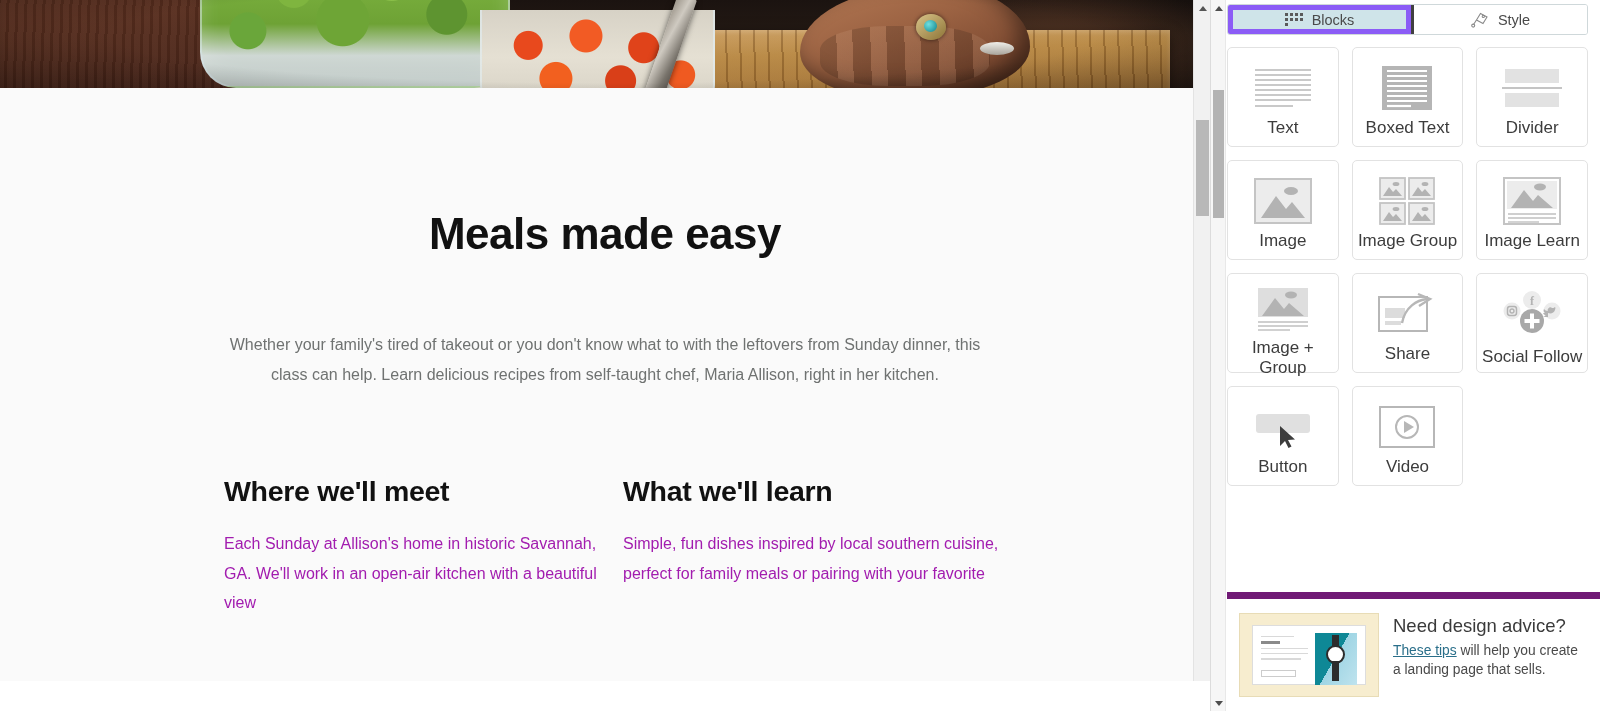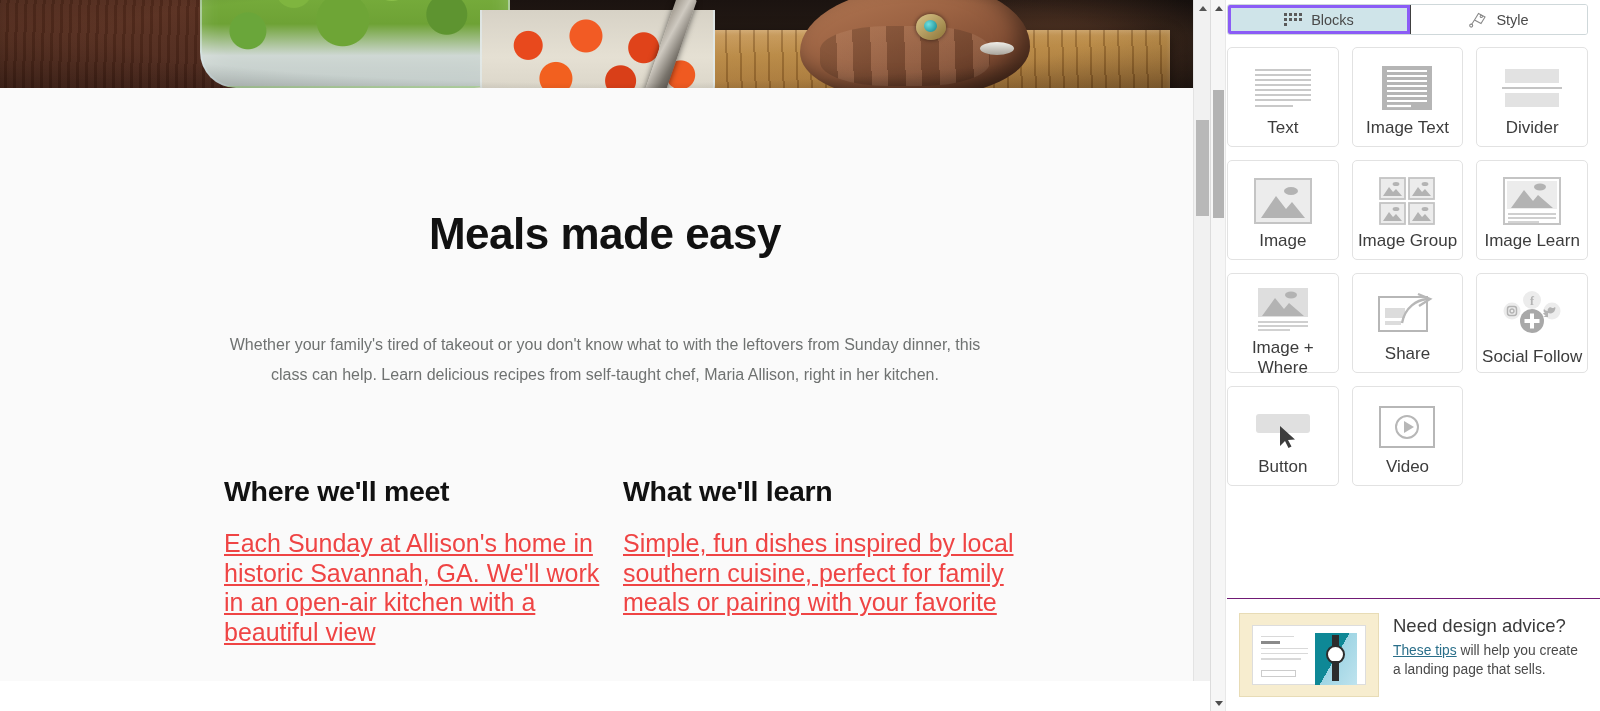--- a/index.html
+++ b/index.html
@@ -145,24 +145,23 @@
   .col { width: 396px; }
   .col.second { width: 396px; }
   .col h3 {
     font-size: 28.5px;
     font-weight: 700;
     color: #111;
     letter-spacing: -0.3px;
     margin-bottom: 21px;
   }
   .col p {
-    font-size: 25px;
+    font-size: 16px;
     line-height: 29.5px;
-    color: #ef4444;
-    text-decoration: underline;
+    color: #a21caf;
   }
 
   
   .canvas-scrollbar {
     position: absolute; right: 0; top: 0; width: 17px; height: 711px;
     background: #f1f1f1; border-left: 1px solid #e3e3e3;
   }
   .sb-arrow {
     position: absolute; left: 0; width: 17px; height: 17px;
     display: flex; align-items: center; justify-content: center;
@@ -214,24 +213,24 @@
   }
   .tab {
     flex: 1;
     display: flex; align-items: center; justify-content: center;
     gap: 9px;
     font-size: 14.5px;
     color: #4a4a4a;
     background: #fff;
     cursor: pointer;
   }
-  .tab + .tab { border-left: 1px solid #404040; text-align: right; }
+  .tab + .tab { border-left: 3px solid #404040; text-align: right; }
   .tab.active {
     background: #cfe4e9;
-    border: 4px solid #8b5cf6;
+    border: 6px solid #8b5cf6;
     margin: -1px;
     border-radius: 3px 0 0 3px;
     justify-content: center;
   }
   .dots-icon {
     display: grid; grid-template-columns: repeat(4, 3px); gap: 2px;
   }
   .dots-icon span { width: 3px; height: 3px; background: #5a5a5a; display: block; }
   .style-icon svg { display: block; }
 
@@ -265,21 +264,21 @@
     font-size: 17px;
     color: #3c3c3c;
     margin-top: 3px;
     text-align: center;
   }
   .block.tall .block-label { margin-top: 6px; }
 
   .panel-spacer { flex: 1; }
 
   .advice {
-    border-top: 1px solid #701a75;
+    border-top: 7px solid #701a75;
     margin-left: 16px;
     padding: 14px 16px 14px 12px;
     display: flex;
     gap: 14px;
     align-items: flex-start;
     background: #fff;
   }
   .advice-thumb {
     width: 140px; height: 84px;
     background: #f7edcf;
@@ -438,21 +437,21 @@
                   <line x1="6" y1="11" x2="46" y2="11"></line>
                 <line x1="6" y1="16" x2="46" y2="16"></line>
                   <line x1="6" y1="21" x2="46" y2="21"></line>
                 <line x1="6" y1="26" x2="46" y2="26"></line>
                   <line x1="6" y1="31" x2="46" y2="31"></line>
                 <line x1="6" y1="36" x2="46" y2="36"></line>
                   <line x1="6" y1="41" x2="30" y2="41"></line>
               </g>
             </svg>
           </div>
-          <div class="block-label">Image Text</div>
+          <div class="block-label">Boxed Text</div>
         </div>
 
         <div class="block">
           <div class="block-icon">
             <svg width="60" height="44" viewBox="0 0 60 44">
               <rect x="3" y="3" width="54" height="14" fill="#e2e2e2"></rect>
               <line x1="0" y1="22" x2="60" y2="22" stroke="#b0b0b0" stroke-width="1.6"></line>
               <rect x="3" y="27" width="54" height="14" fill="#e2e2e2"></rect>
             </svg>
           </div>
@@ -521,21 +520,21 @@
               <rect x="4" y="1" width="50" height="29" fill="#dedede"></rect>
               <path d="M8 29 L21 11 L30 22 L35 16 L50 29 Z" fill="#b3b3b3"></path>
               <ellipse cx="37" cy="8" rx="6" ry="3.4" fill="#b3b3b3"></ellipse>
               <g stroke="#cfcfcf" stroke-width="1.9">
                 <line x1="4" y1="35" x2="54" y2="35"></line>
                 <line x1="4" y1="39" x2="54" y2="39"></line>
                 <line x1="4" y1="43" x2="36" y2="43"></line>
               </g>
             </svg>
           </div>
-          <div class="block-label">Image + Where</div>
+          <div class="block-label">Image + Group</div>
         </div>
 
         <div class="block">
           <div class="block-icon">
             <svg width="60" height="46" viewBox="0 0 60 46">
               <rect x="2" y="6" width="48" height="34" fill="none" stroke="#b7b7b7" stroke-width="2"></rect>
               <rect x="8" y="17" width="20" height="10" fill="#dcdcdc"></rect>
               <rect x="8" y="30" width="16" height="4" fill="#dcdcdc"></rect>
               <path d="M25 32 C28 16, 40 9, 50 8" fill="none" stroke="#b7b7b7" stroke-width="2.4"></path>
               <path d="M41 3 L53 8 L42 15" fill="none" stroke="#b7b7b7" stroke-width="2.4"></path>

